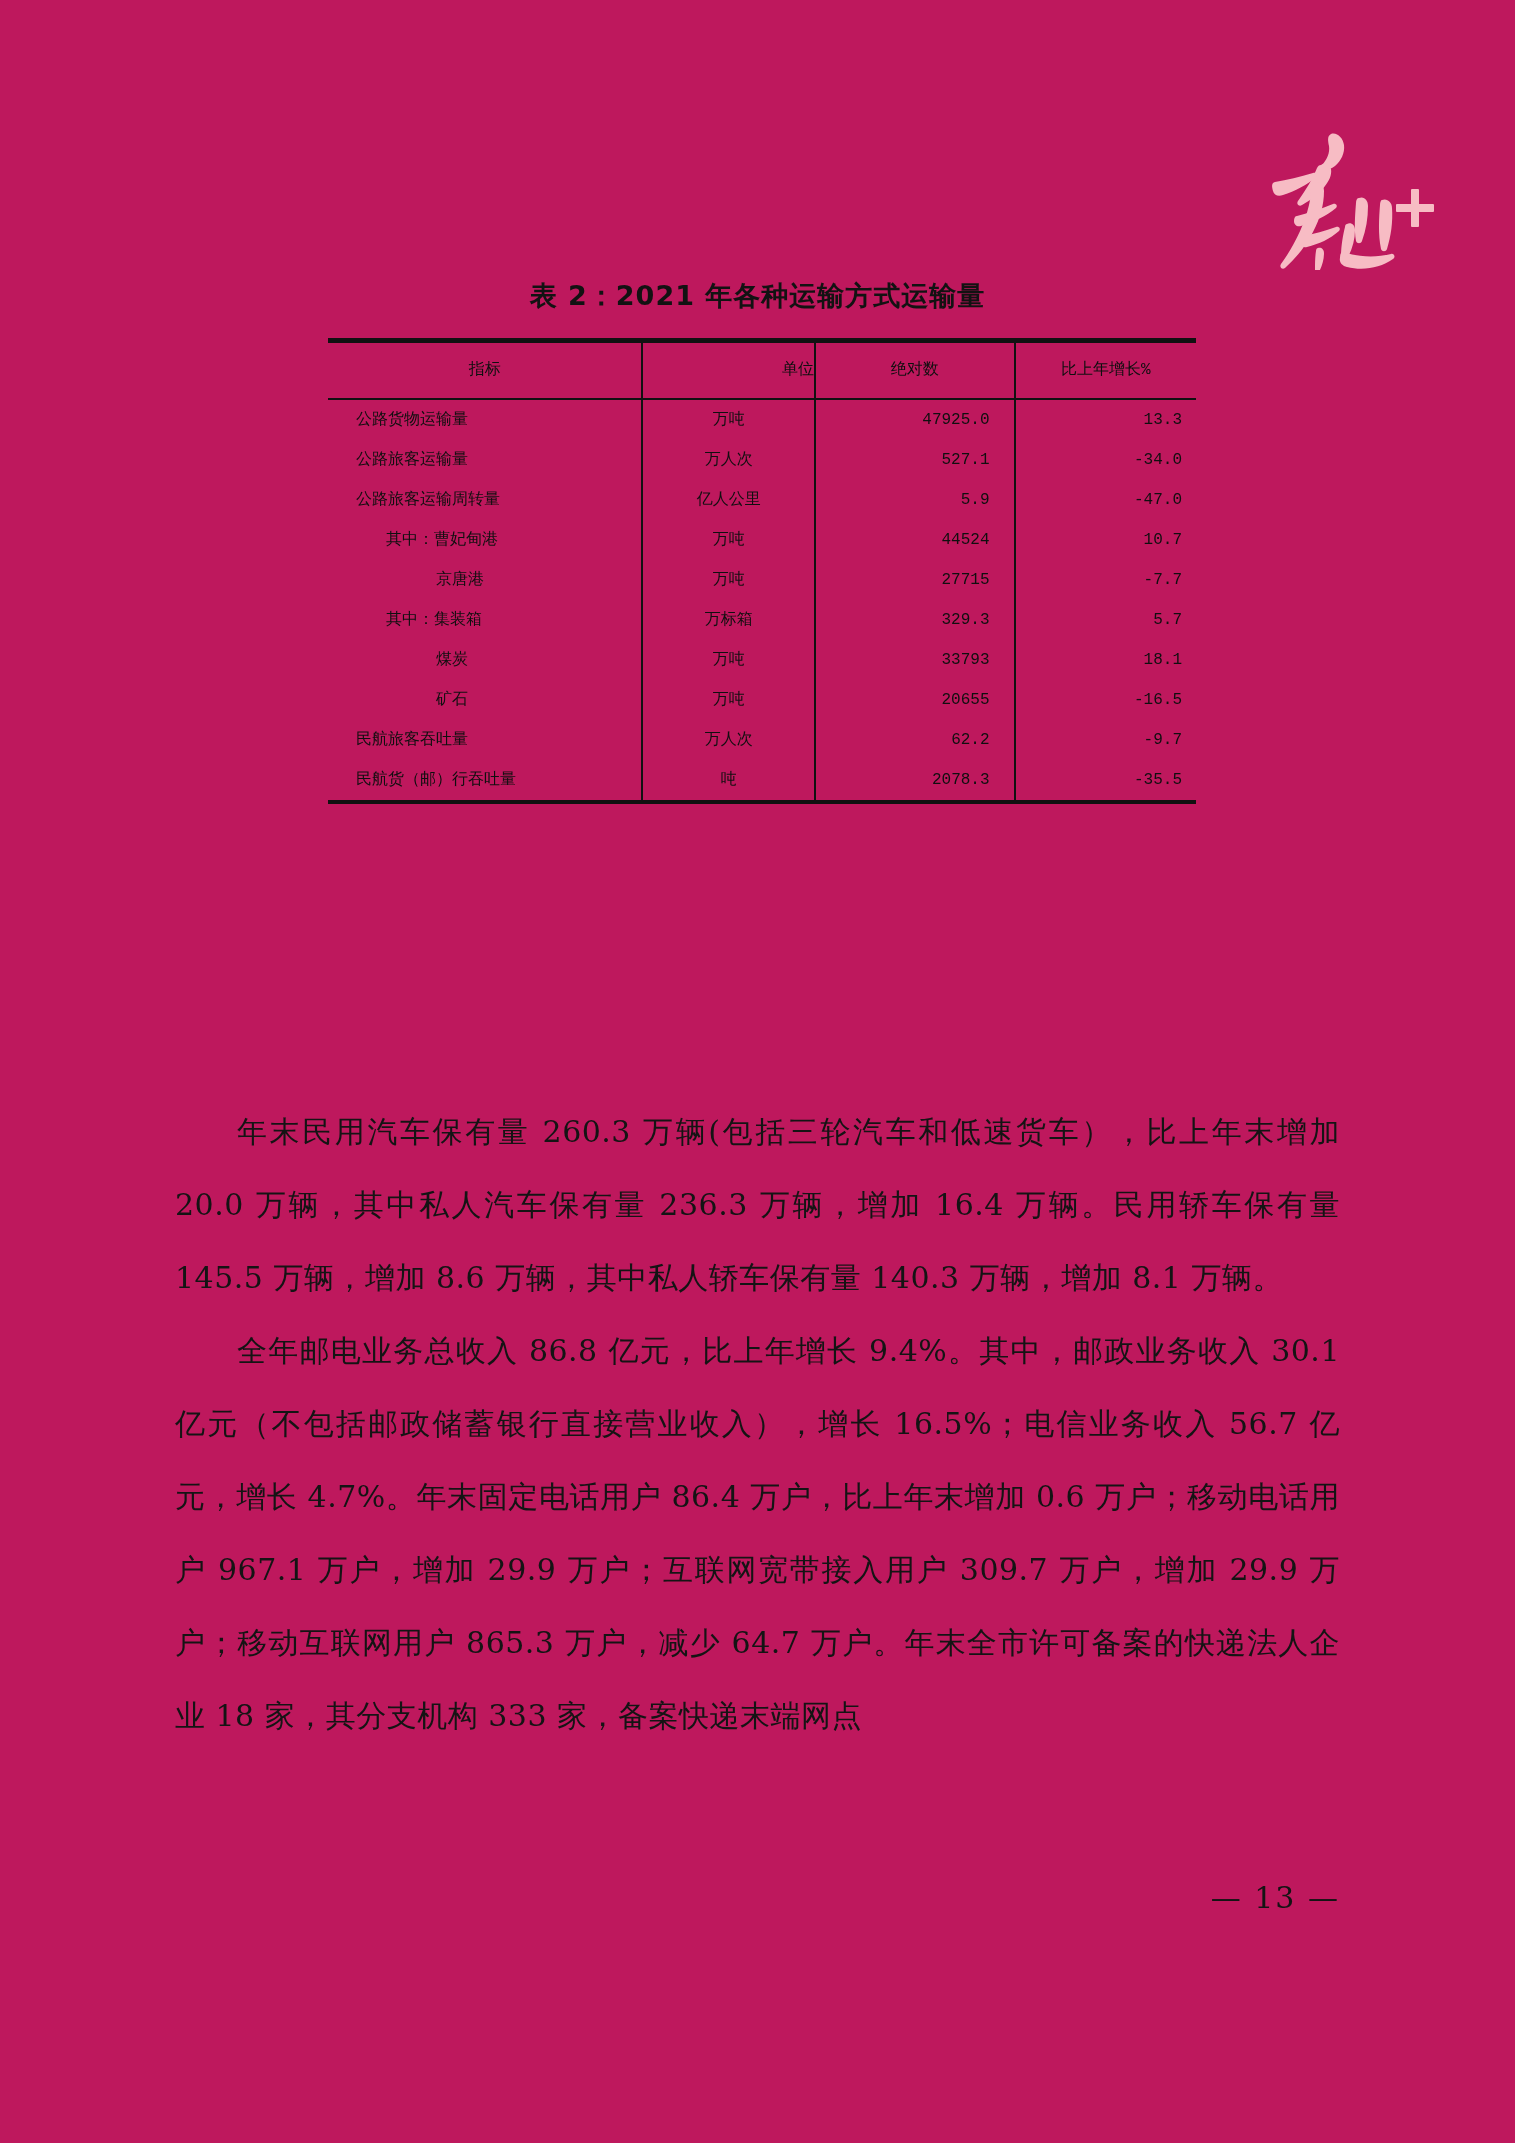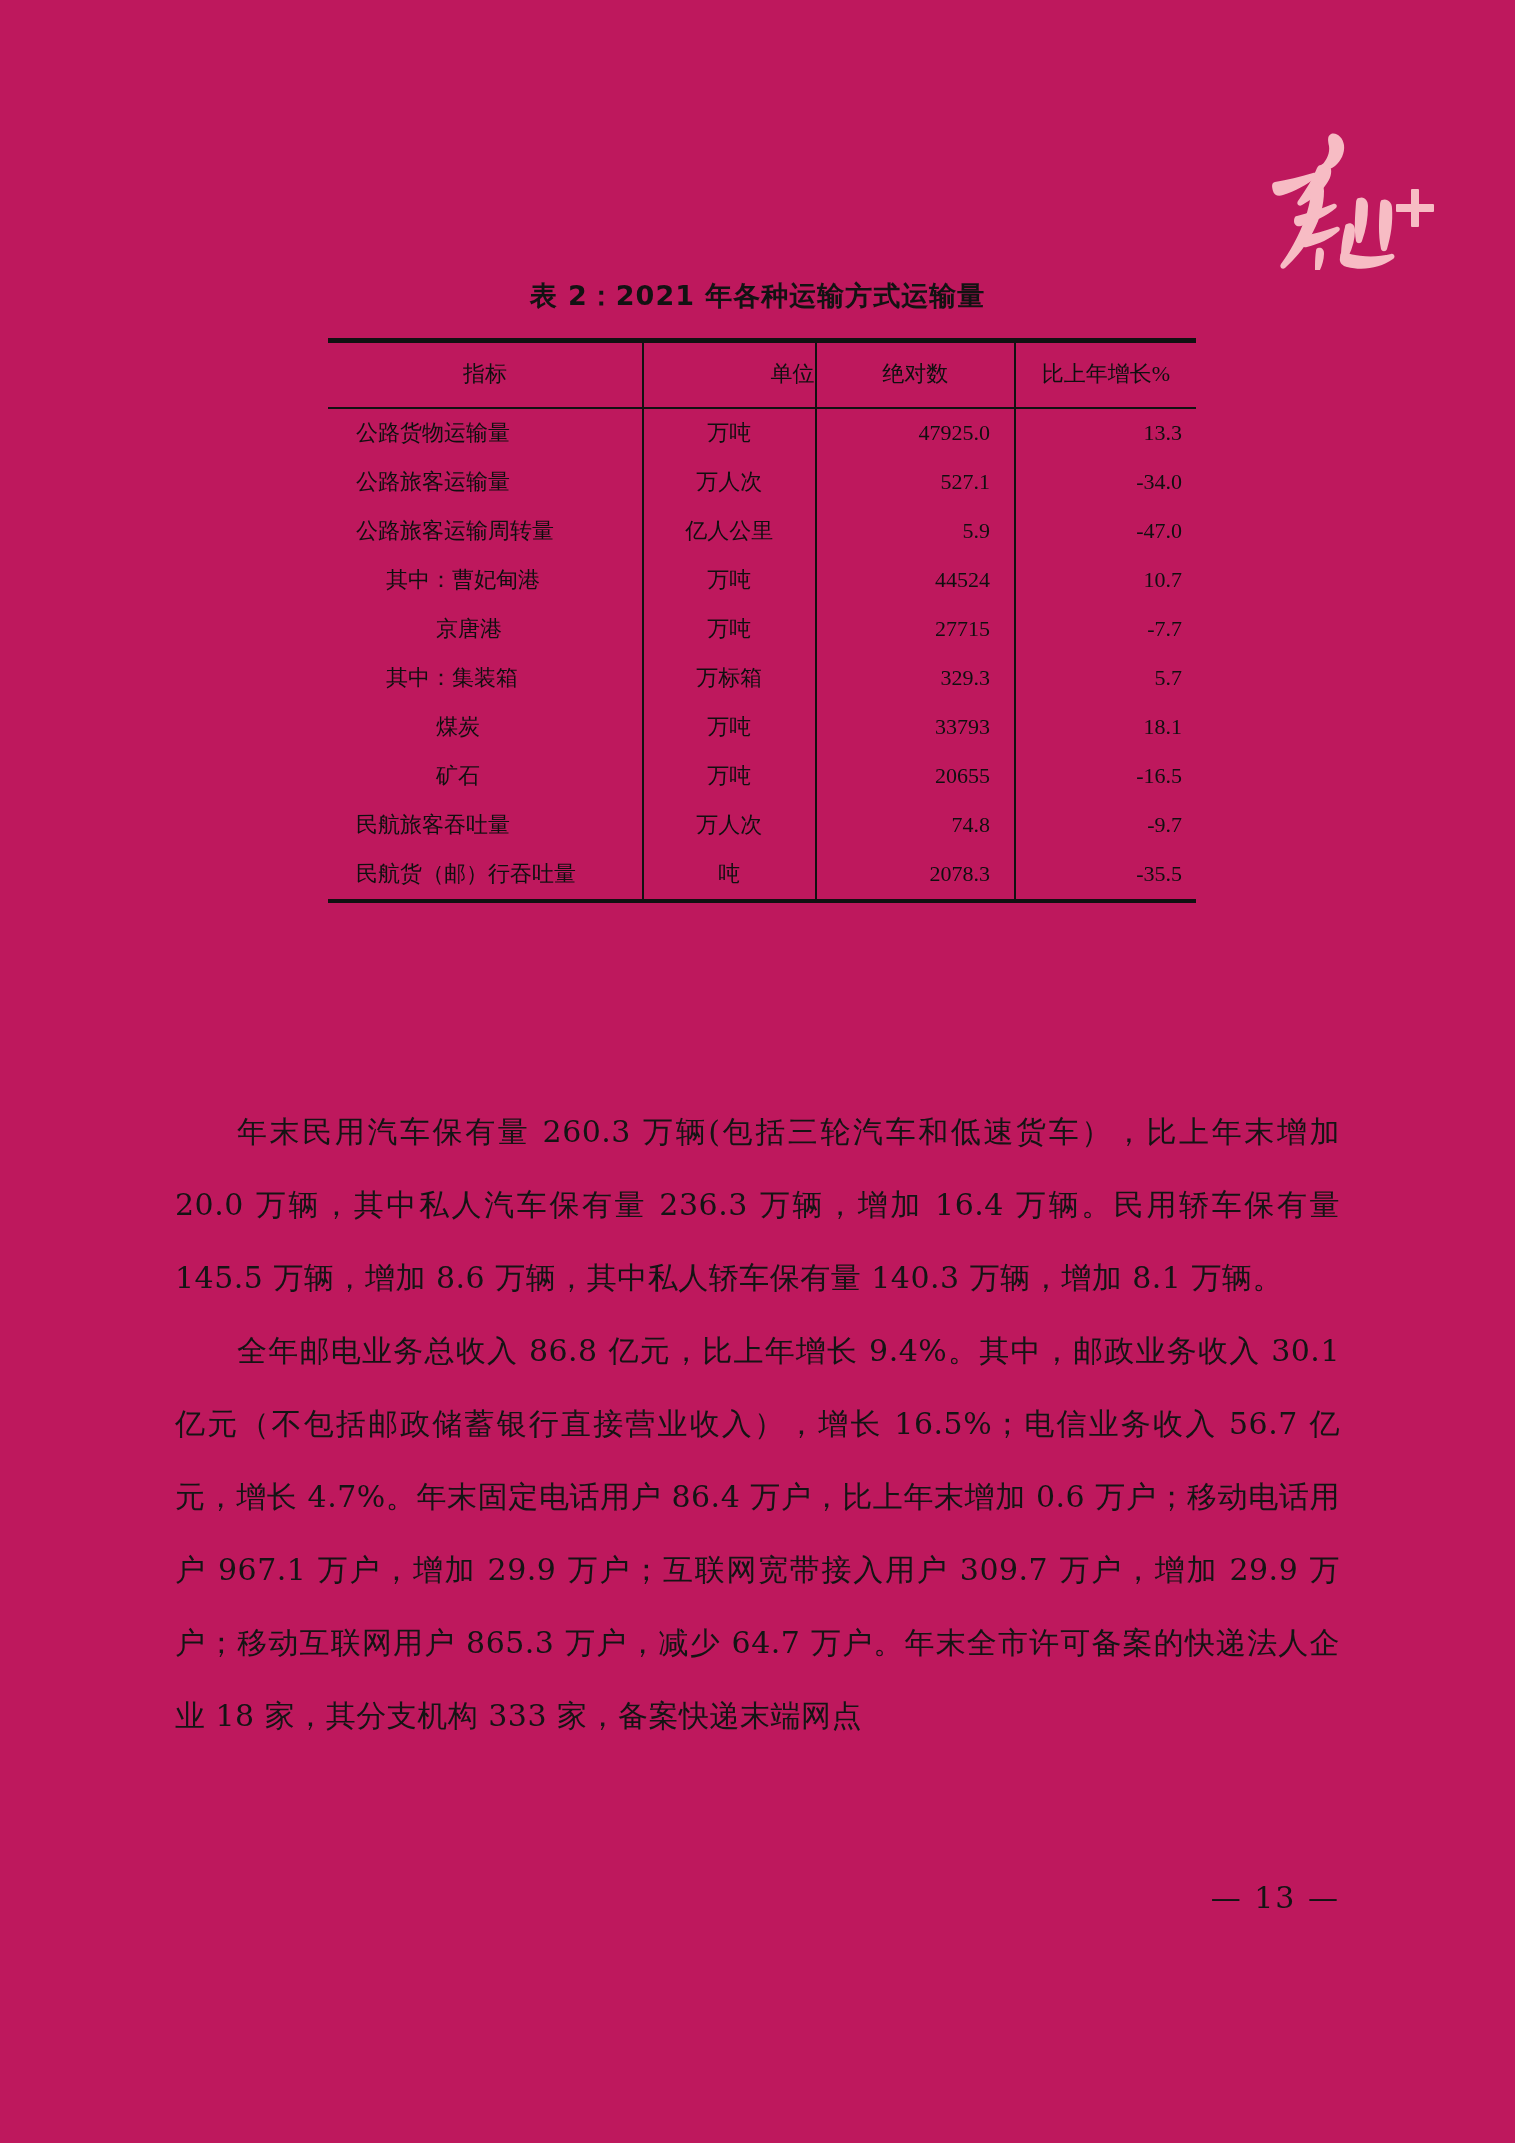--- a/index.html
+++ b/index.html
@@ -50,22 +50,22 @@
   
   .table-wrap {
     position: absolute;
     left: 328px;
     top: 338px;
     width: 868px;
   }
   table.stat {
     width: 100%;
     border-collapse: collapse;
-    font-family: Liberation Serif, serif;
-    font-size: 22px;
+    font-family: Liberation Mono, monospace;
+    font-size: 16px;
     color: #0f0f0f;
   }
   table.stat thead th {
     font-weight: normal;
     padding: 16px 0 18px 0;
     border-bottom: 2px solid #111;
     vertical-align: middle;
   }
   table.stat thead tr th.c-ind { width: 315px; text-align: center; }
   table.stat thead tr th.c-unit { width: 172px; text-align: right; border-left: 2px solid #111; }
@@ -209,21 +209,21 @@
           </tr>
           <tr>
             <td class="c-ind"><span class="ind-2" style="display: inline-block; padding-left: 108px;">矿石</span></td>
             <td class="c-unit">万吨</td>
             <td class="c-abs">20655</td>
             <td class="c-grw">-16.5</td>
           </tr>
           <tr>
             <td class="c-ind"><span class="ind-0" style="display: inline-block; padding-left: 28px;">民航旅客吞吐量</span></td>
             <td class="c-unit">万人次</td>
-            <td class="c-abs">74.8</td>
+            <td class="c-abs">62.2</td>
             <td class="c-grw">-9.7</td>
           </tr>
           <tr>
             <td class="c-ind"><span class="ind-0" style="display: inline-block; padding-left: 28px;">民航货（邮）行吞吐量</span></td>
             <td class="c-unit">吨</td>
             <td class="c-abs">2078.3</td>
             <td class="c-grw">-35.5</td>
           </tr>
         </tbody>
     </table>

